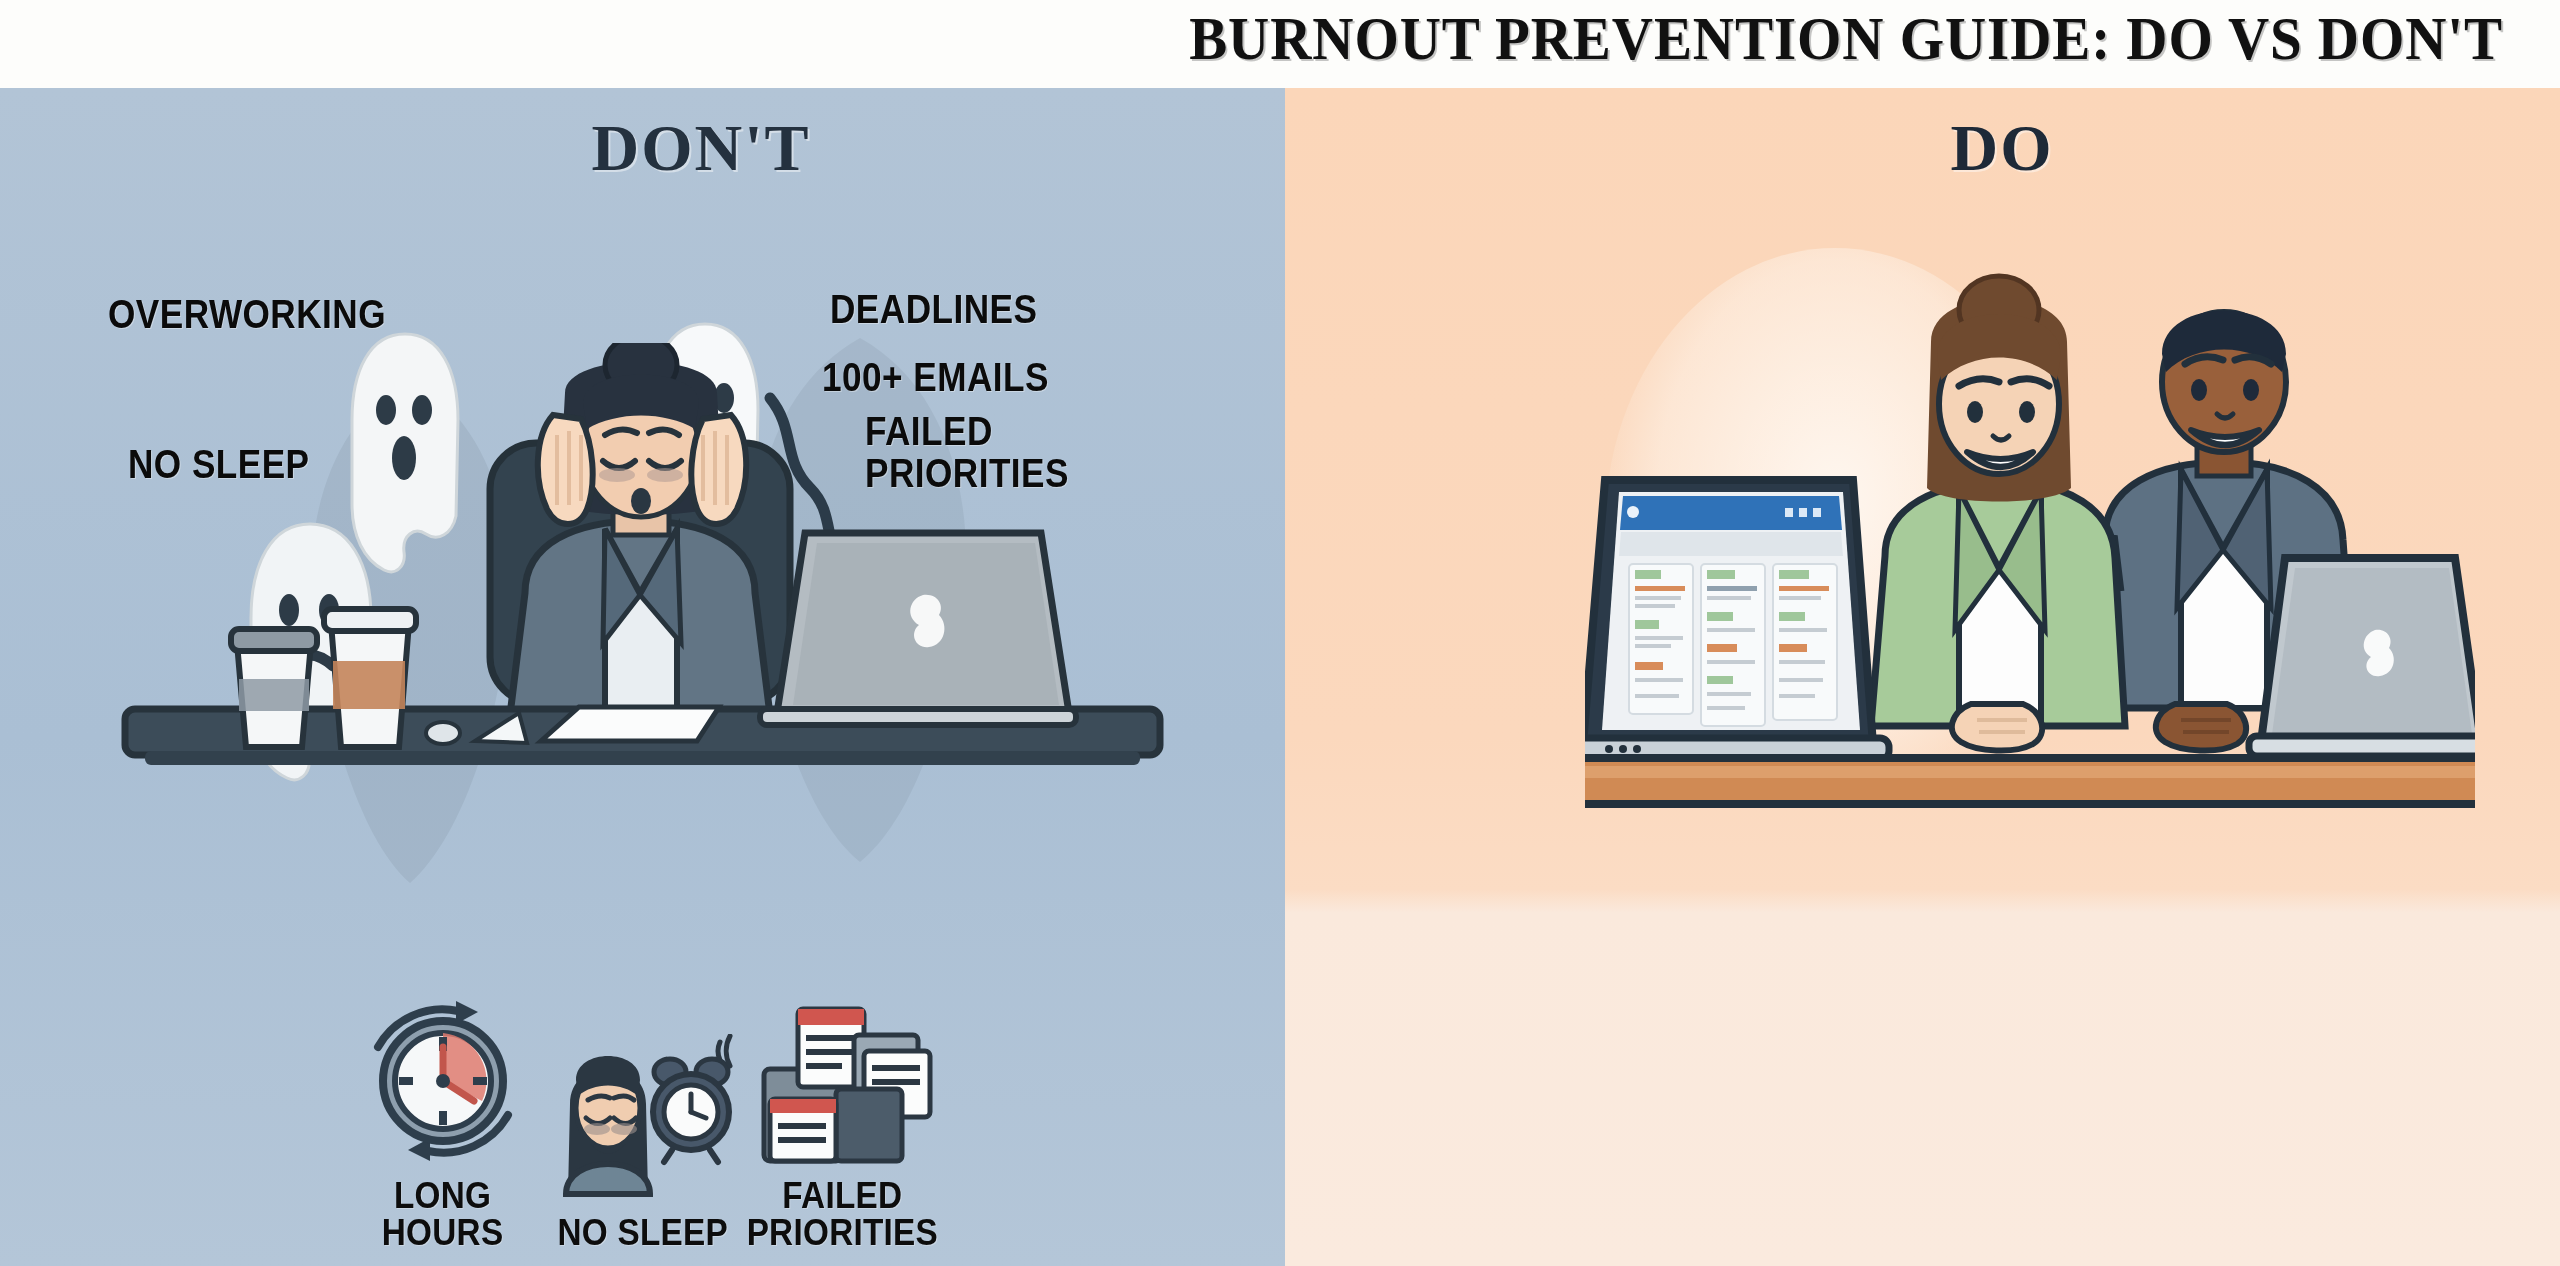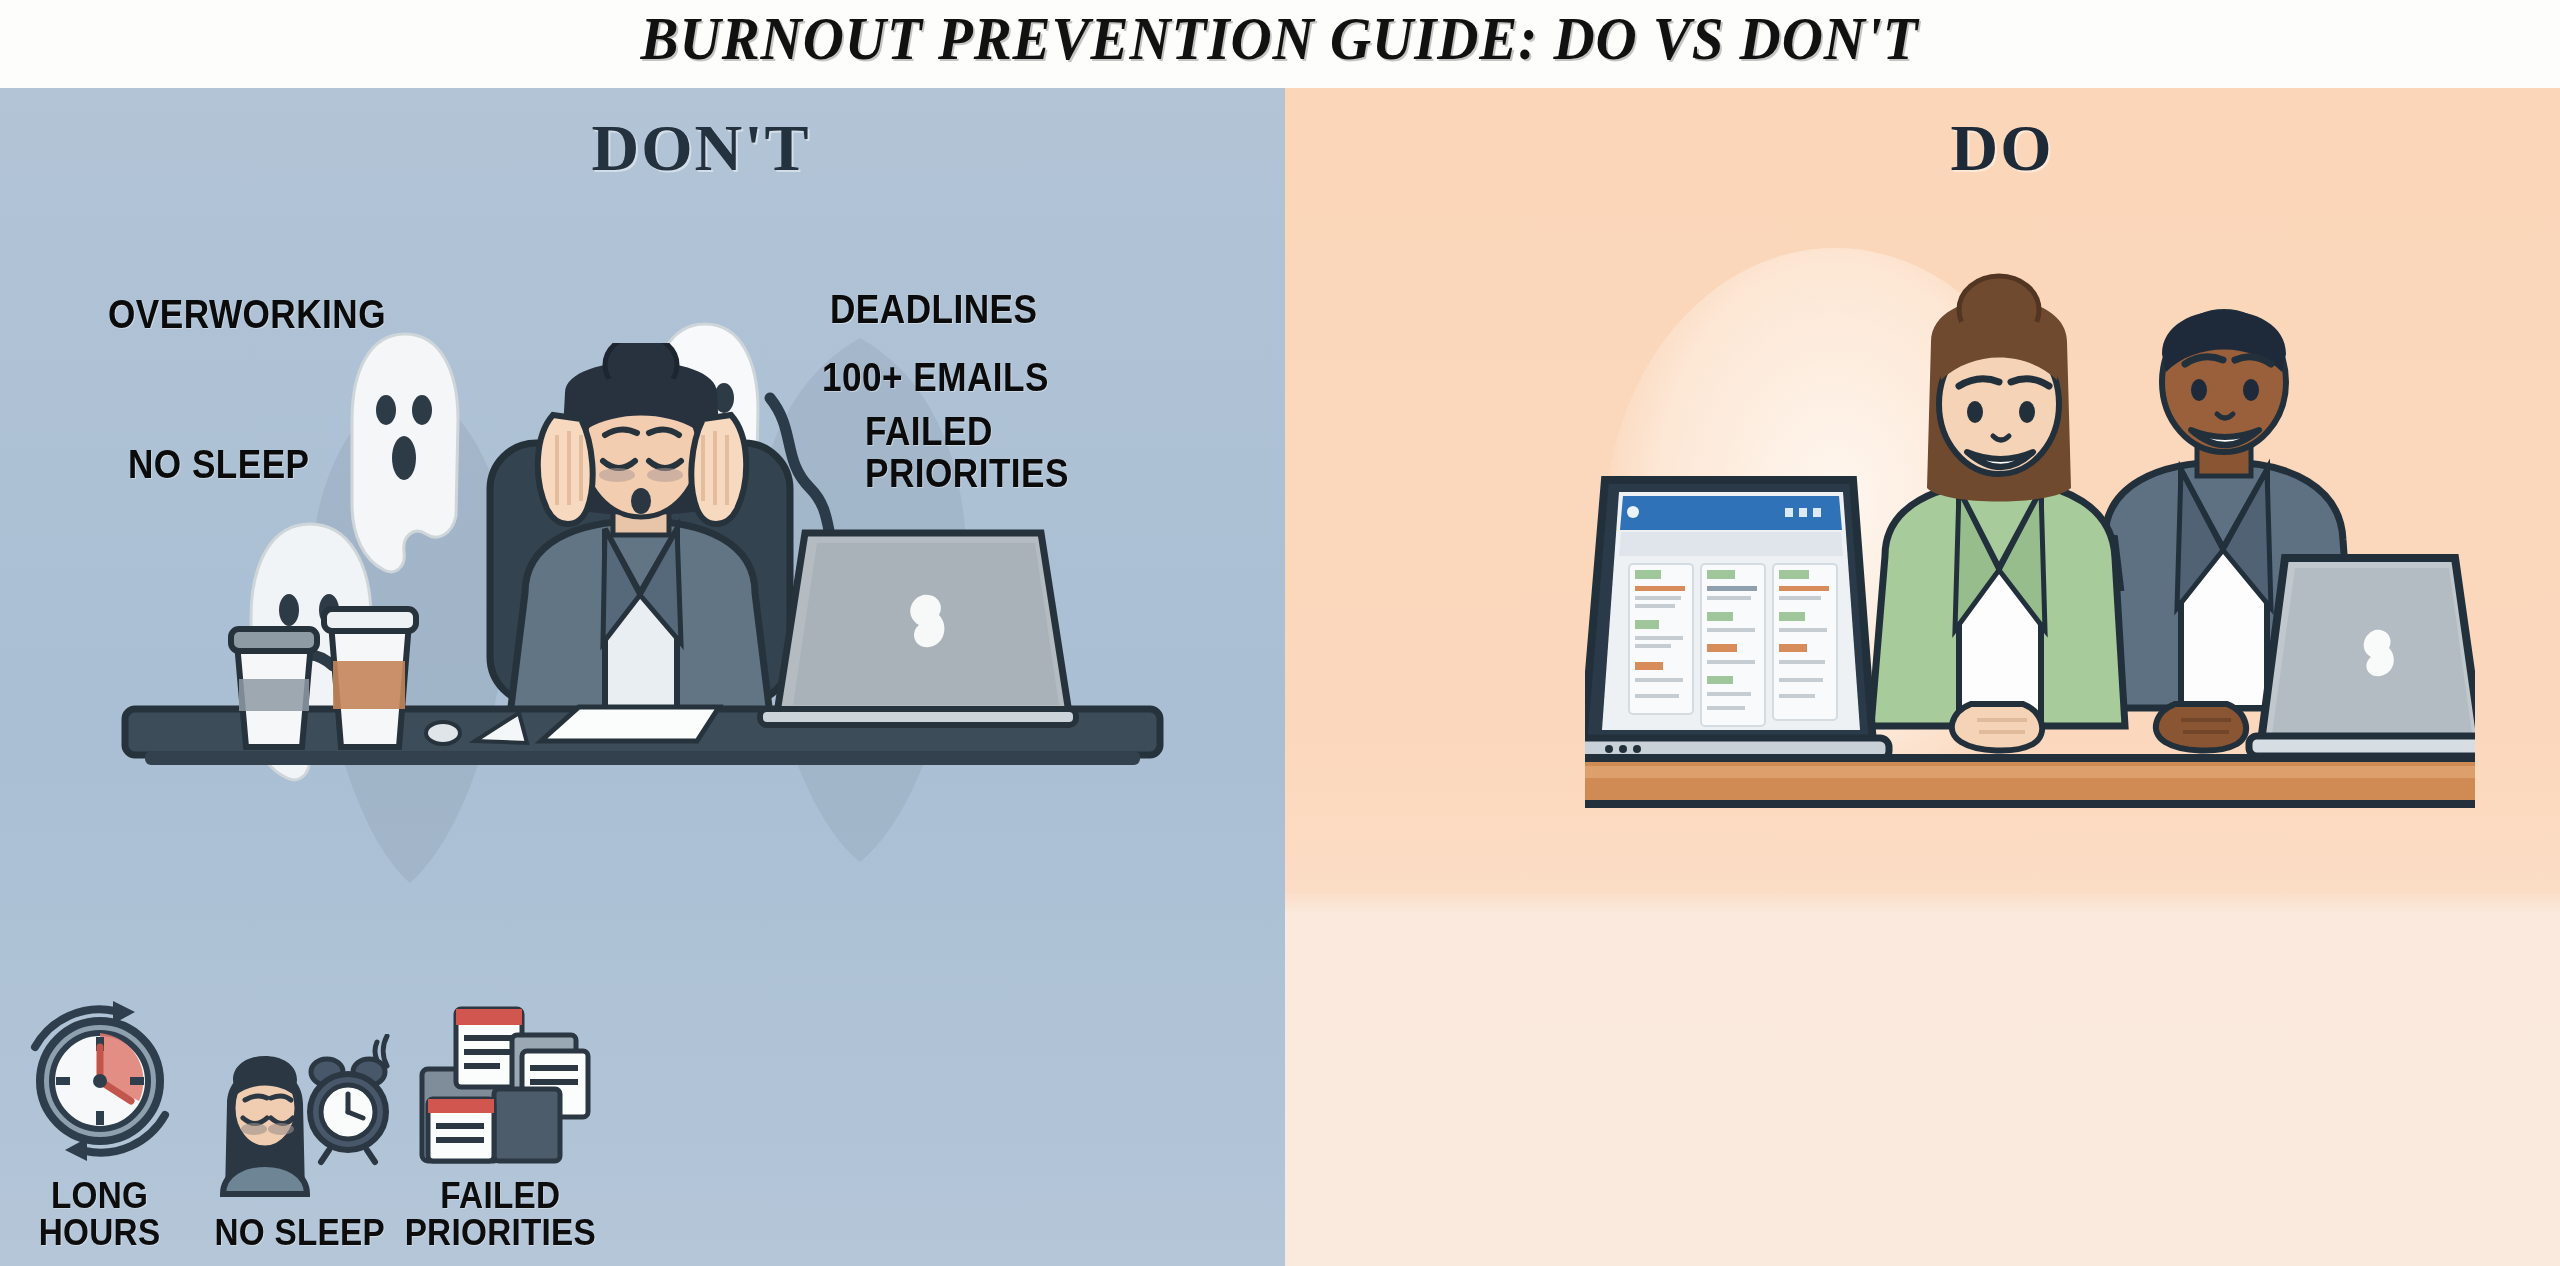--- a/index.html
+++ b/index.html
@@ -13,21 +13,21 @@
     width:2560px;
     height:1266px;
     overflow:hidden;
     background:#fdfdfb;
   }
 
   
   #title-bar{
     position:absolute; left:0; top:0; width:2560px; height:76px;
     background:#fdfdfb;
-    display:flex; align-items:center; justify-content:center;font-style:italic;
+    display:flex; align-items:center; justify-content:flex-end;
   }
   #title-text{
     font-family:"Liberation Serif", serif;
     font-weight:700;
     font-size:62px;
     letter-spacing:1px;
     color:#111111;
     transform:scaleX(0.92);
     white-space:nowrap;
     text-shadow:2px 2px 0 rgba(0,0,0,0.22);
@@ -84,21 +84,21 @@
   #lbl-emails{left:822px; top:268px;}
   #lbl-failedpri{left:865px; top:322px;}
 
   
   .ghost{position:absolute;}
   .ghost svg{display:block;}
   .smoke{position:absolute; opacity:0.30;}
 
   
   .icon-row{position:absolute; bottom:0; display:flex; align-items:flex-end;}
-  #row-dont{left:0; width:1285px; justify-content:flex-start; padding-bottom:14px;}
+  #row-dont{left:0; width:1285px; justify-content:center; padding-bottom:14px;}
   .icon-cell{
     display:flex; flex-direction:column; align-items:center;
     width:200px;
   }
   .icon-art{height:175px; display:flex; align-items:flex-end; justify-content:center;}
   .icon-caption{
     margin-top:12px;
     font-family:"Liberation Sans", sans-serif;
     font-weight:700;
     font-size:37px;

